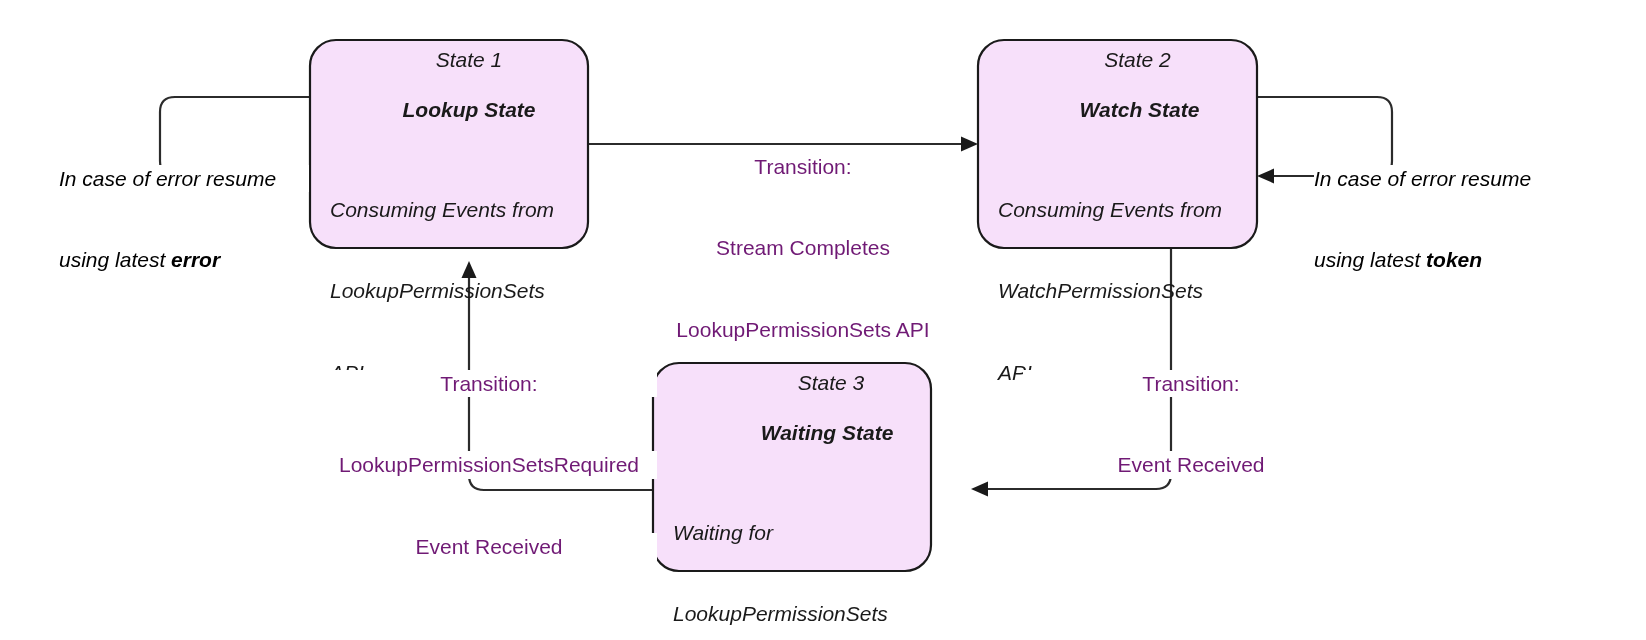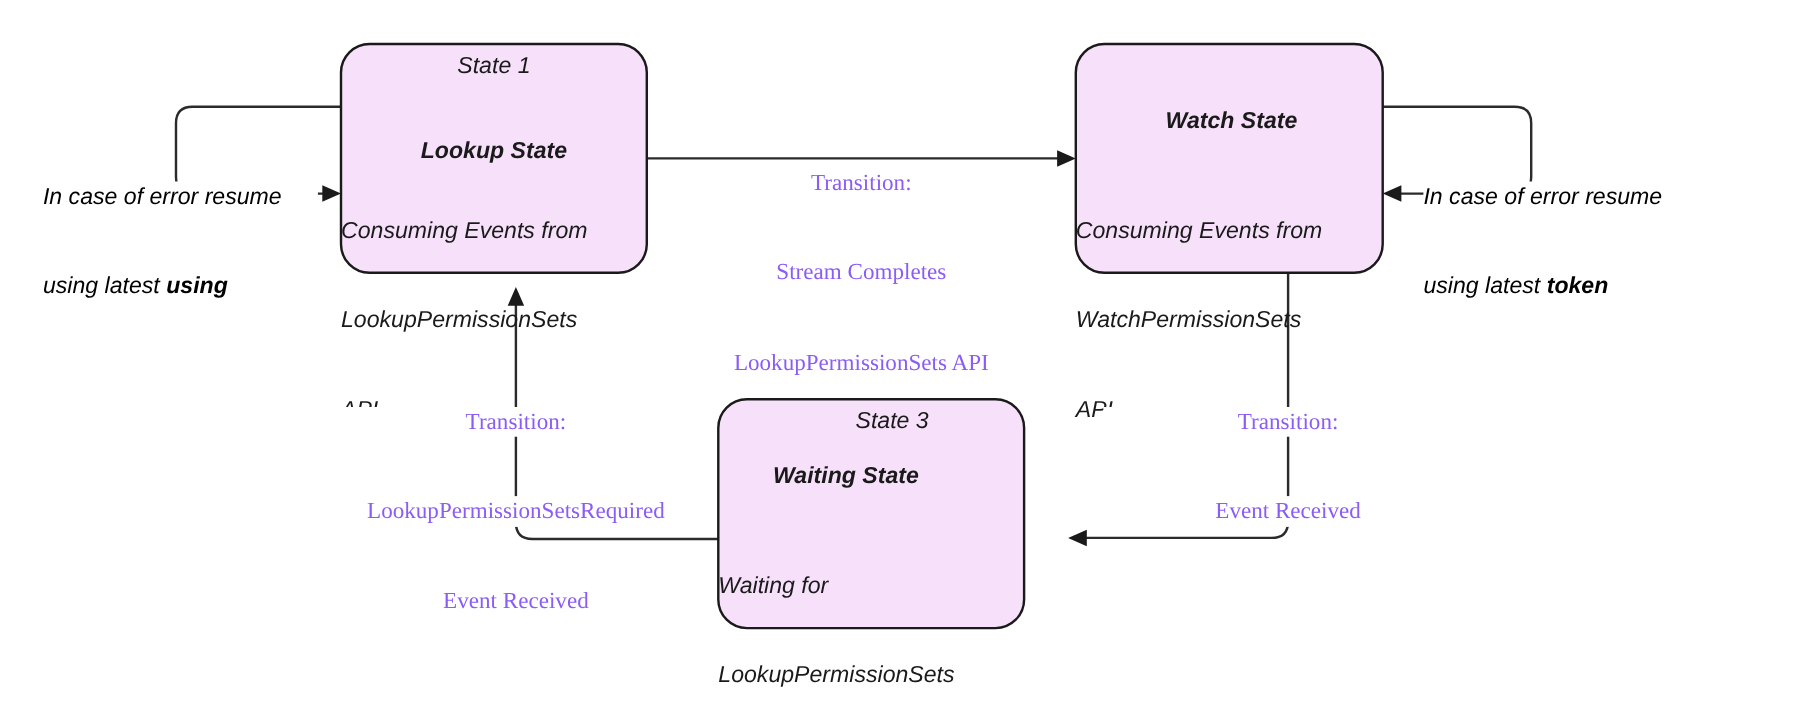--- a/index.html
+++ b/index.html
@@ -39,41 +39,41 @@
   }
   .edge-head {
     fill: #1a1a1a;
     stroke: none;
   }
   .lbl {
     position: absolute;
     color: #1a1a1a;
     line-height: 1.30;
     white-space: pre;
+    padding-left: 20px;
   }
   .state-label-num {
     font-size: 21px;
     font-style: italic;
     text-align: center;
   }
   .state-label-name {
     font-size: 21px;
     font-style: italic;
     font-weight: bold;
     text-align: center;
   }
   .state-label-desc {
     font-size: 21px;
     font-style: italic;
   }
   .transition-label {
     font-size: 21px;
     text-align: center;
-    color: #8b5cf6;
-    font-family: Liberation Serif, serif;
+    color: #701a75;
   }
   .annotation-label {
     font-size: 21px;
     font-style: italic;
     text-align: left;
     color: #000000;
   }
   .annotation-label b {
     font-weight: bold;
   }
@@ -113,36 +113,37 @@
       <path class="edge-line" d="M 1257 97 L 1377 97 Q 1392 97 1392 112 L 1392 161 Q 1392 176 1377 176 L 1272 176"></path>
       <path class="edge-head" d="M 1257 176 L 1274 168.5 L 1274 183.5 Z"></path>
     </g>
 
     <rect class="state-box" x="310" y="40" width="278" height="208" rx="26" ry="26"></rect>
     <rect class="state-box" x="978" y="40" width="279" height="208" rx="26" ry="26"></rect>
     <rect class="state-box" x="653" y="363" width="278" height="208" rx="26" ry="26"></rect>
   </svg>
 
   <div class="lbl state-label-num" style="left:310px; top:46px; width:278px;">State 1</div>
-  <div class="lbl state-label-name" style="left:310px; top:96px; width:278px;margin-top:28px;">Lookup State</div>
+  <div class="lbl state-label-name" style="left:310px; top:96px; width:278px;">Lookup State</div>
   <div class="lbl state-label-desc" style="left:310px; top:141px; width:278px;">
     <span class="tl-line">Consuming Events from</span>
     <span class="tl-line">LookupPermissionSets</span>
     <span class="tl-line">API</span>
   </div>
 
+  <div class="lbl state-label-num" style="left:978px; top:46px; width:279px;">State 2</div>
   <div class="lbl state-label-name" style="left:978px; top:96px; width:283px;">Watch State</div>
   <div class="lbl state-label-desc" style="left:978px; top:141px; width:279px;">
     <span class="tl-line">Consuming Events from</span>
     <span class="tl-line">WatchPermissionSets</span>
     <span class="tl-line">API</span>
   </div>
 
   <div class="lbl state-label-num" style="left:653px; top:369px; width:316px;">State 3</div>
-  <div class="lbl state-label-name" style="left:630px; top:419px; width:278px;">Waiting State</div>
+  <div class="lbl state-label-name" style="left:668px; top:419px; width:278px;">Waiting State</div>
   <div class="lbl state-label-desc" style="left:653px; top:464px; width:278px;">
     <span class="tl-line">Waiting for</span>
     <span class="tl-line">LookupPermissionSets</span>
     
   </div>
 
   <div class="lbl transition-label" style="left:616px; top:98px; width:334px;">
     <span class="tl-line white-pad">Transition:</span>
     <span class="tl-line white-pad">Stream Completes</span>
     <span class="tl-line white-pad">LookupPermissionSets API</span>
@@ -154,21 +155,21 @@
   </div>
 
   <div class="lbl transition-label" style="left:301px; top:315px; width:336px;">
     <span class="tl-line white-pad">Transition:</span>
     <span class="tl-line white-pad">LookupPermissionSetsRequired</span>
     <span class="tl-line white-pad">Event Received</span>
   </div>
 
   <div class="lbl annotation-label" style="left:39px; top:110px; width:250px;">
     <span class="tl-line white-pad">In case of error resume</span>
-    <span class="tl-line white-pad"><span>using latest </span><b>using</b></span>
+    <span class="tl-line white-pad"><span>using latest </span><b>error</b></span>
   </div>
 
   <div class="lbl annotation-label" style="left:1294px; top:110px; width:250px;">
     <span class="tl-line white-pad">In case of error resume</span>
     <span class="tl-line white-pad"><span>using latest </span><b>token</b></span>
   </div>
 
 </div>
 
 </body></html>

